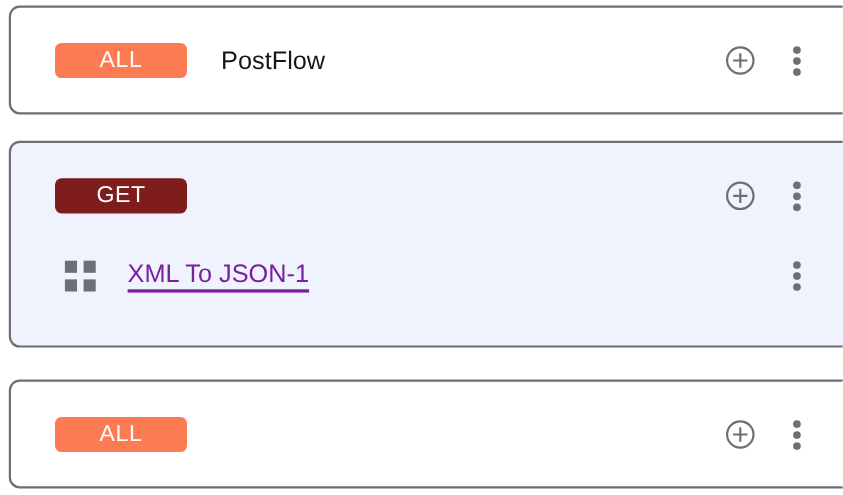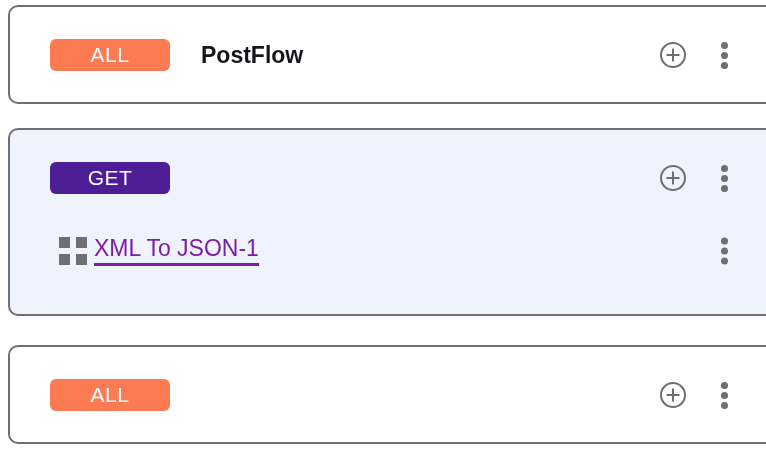--- a/index.html
+++ b/index.html
@@ -60,27 +60,27 @@
     line-height: 32px;
     border-radius: 6px;
     text-align: center;
     color: #ffffff;
     font-size: 21px;
     font-weight: 400;
     letter-spacing: 0.5px;
     user-select: none;
   }
   .method-badge.all { background: #fc7b52; }
-  .method-badge.get { background: #4c1d95; }
+  .method-badge.get { background: #7f1d1d; }
 
   
   .flow-title {
     margin-left: 31px;
     font-size: 23px;
-    font-weight: bold;
+    font-weight: normal;
     color: #16161a;
     white-space: nowrap;
   }
 
   
   .row-actions {
     position: absolute;
     right: 58px;           
     top: 50%;
     transform: translateY(-50%);
@@ -123,21 +123,21 @@
     margin-left: 9px;
   }
   .grid-icon i {
     display: block;
     width: 11px;
     height: 11px;
     background: #6e6e73;
   }
 
   .policy-link {
-    margin-left: 7px;
+    margin-left: 29px;
     font-size: 23px;
     color: #7b1fa2;
     text-decoration: none;
     border-bottom: 3px solid #7b1fa2;
     padding-bottom: 3px;
     line-height: 1.05;
     white-space: nowrap;
     cursor: pointer;
   }
 </style>

